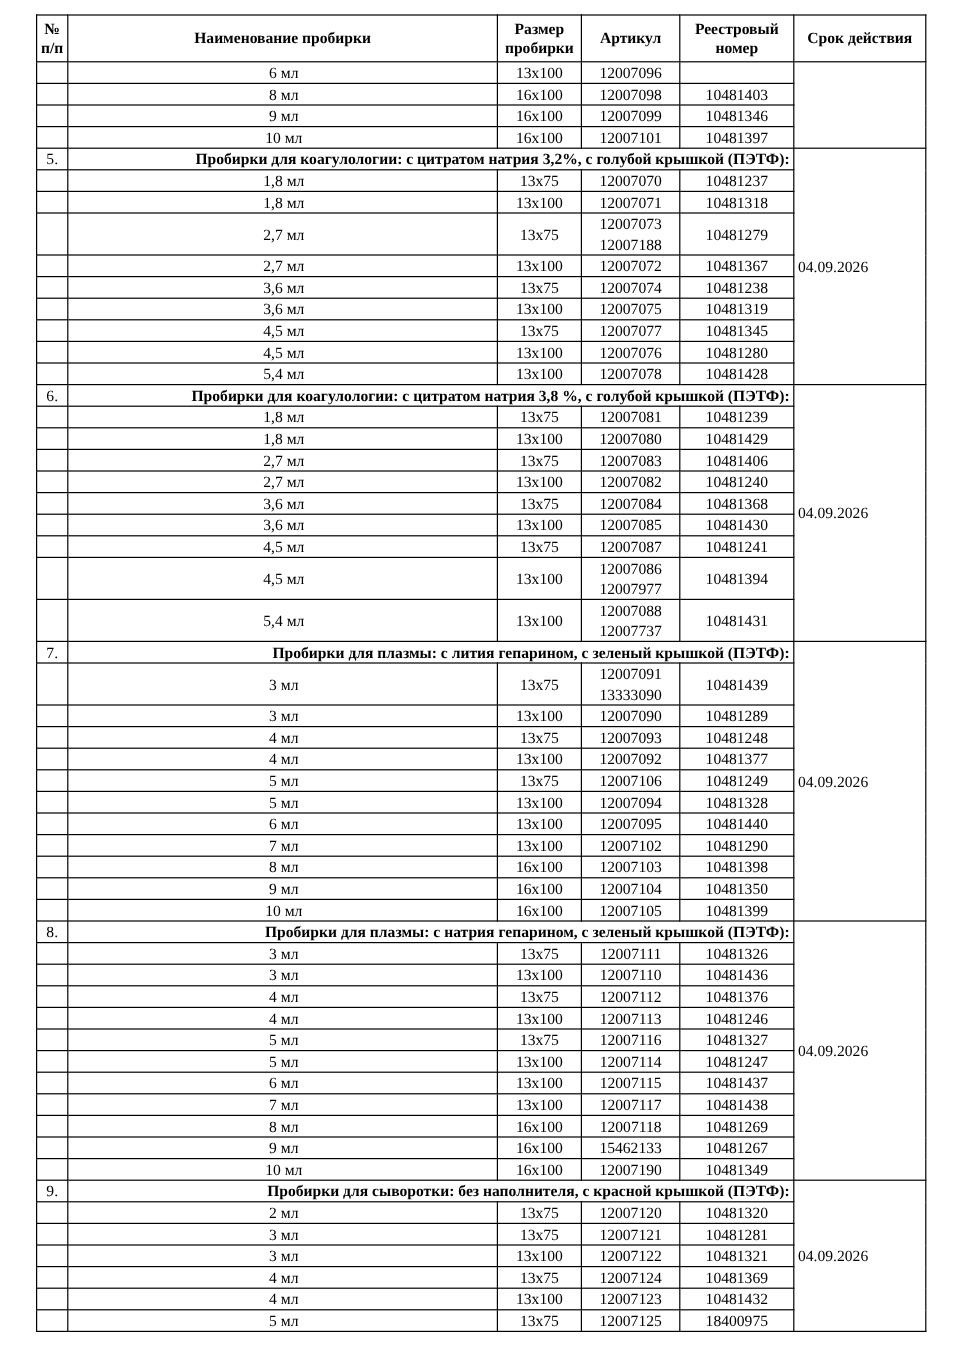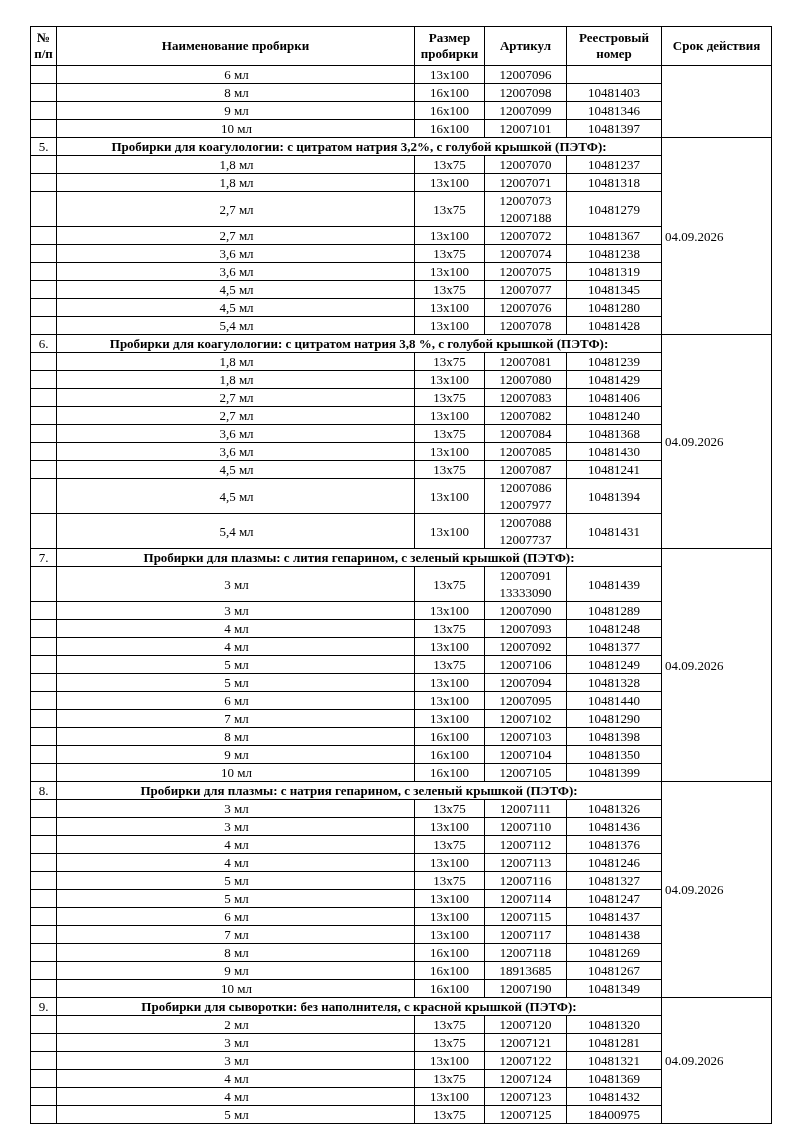--- a/index.html
+++ b/index.html
@@ -8,42 +8,41 @@
     background: #ffffff;
     overflow: hidden;
     font-family: "Liberation Serif", "DejaVu Serif", serif;
     color: #000;
   }
   .page { padding: 12px 29px 0 30px; }
   table.doc-table {
     border-collapse: collapse;
     width: 741px;
     table-layout: fixed;
-    margin-top: 14px;
   }
   .doc-table th, .doc-table td {
     border: 1px solid #000;
     font-size: 13px;
     line-height: 17px;
     padding: 0 3px;
     overflow: hidden;
     vertical-align: middle;
     word-wrap: break-word;
   }
   .doc-table th {
     font-weight: bold;
     text-align: center;
     padding: 3px 2px;
     line-height: 16px;
   }
   .doc-table td.c { text-align: center; }
   .doc-table td.l { text-align: center; padding-left: 5px; }
   .doc-table td.title {
     font-weight: bold;
-    text-align: center;
+    text-align: right;
   }
   .doc-table td.validity {
     vertical-align: middle;
   }
   col.col-num      { width: 26px; }
   col.col-name     { width: 358px; }
   col.col-size     { width: 70px; }
   col.col-article  { width: 82px; }
   col.col-registry { width: 95px; }
   col.col-validity { width: 110px; }
@@ -473,21 +472,21 @@
           <td class="c">
             <div>12007118</div>
           </td>
           <td class="c">10481269</td>
         </tr>
         <tr>
           <td class="c"></td>
           <td class="l">9 мл</td>
           <td class="c">16x100</td>
           <td class="c">
-            <div>18913685</div>
+            <div>15462133</div>
           </td>
           <td class="c">10481267</td>
         </tr>
         <tr>
           <td class="c"></td>
           <td class="l">10 мл</td>
           <td class="c">16x100</td>
           <td class="c">
             <div>12007190</div>
           </td>

